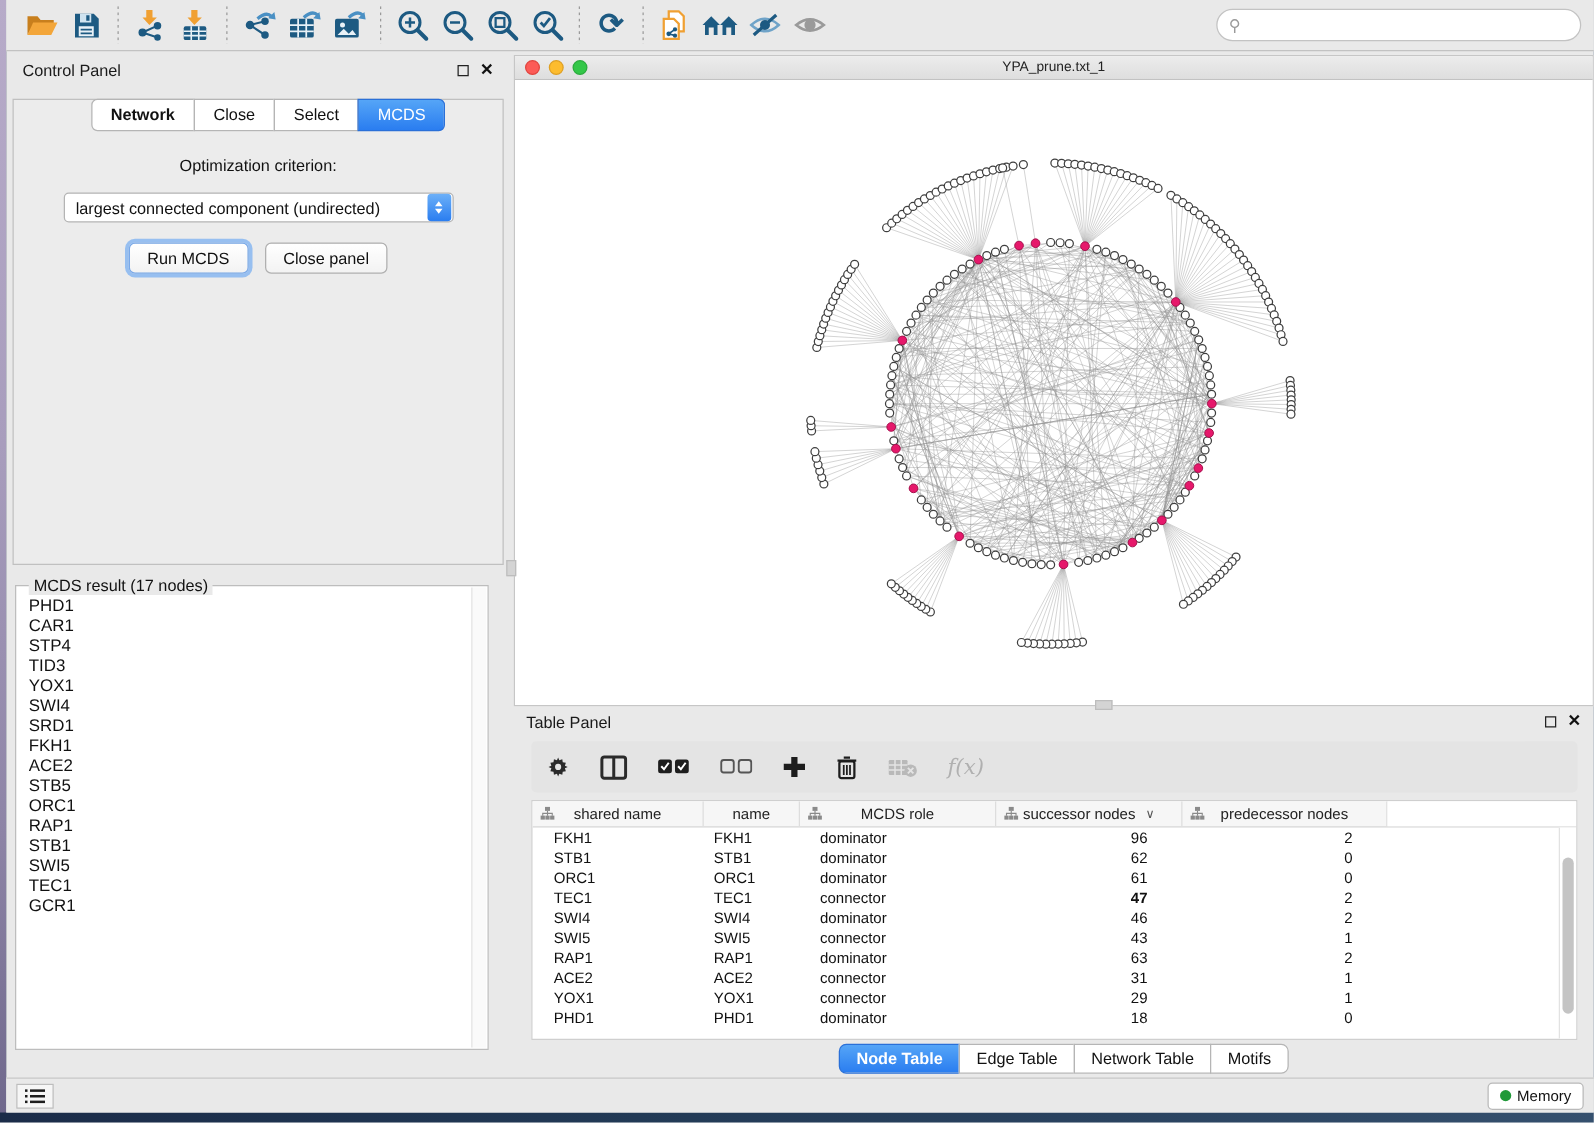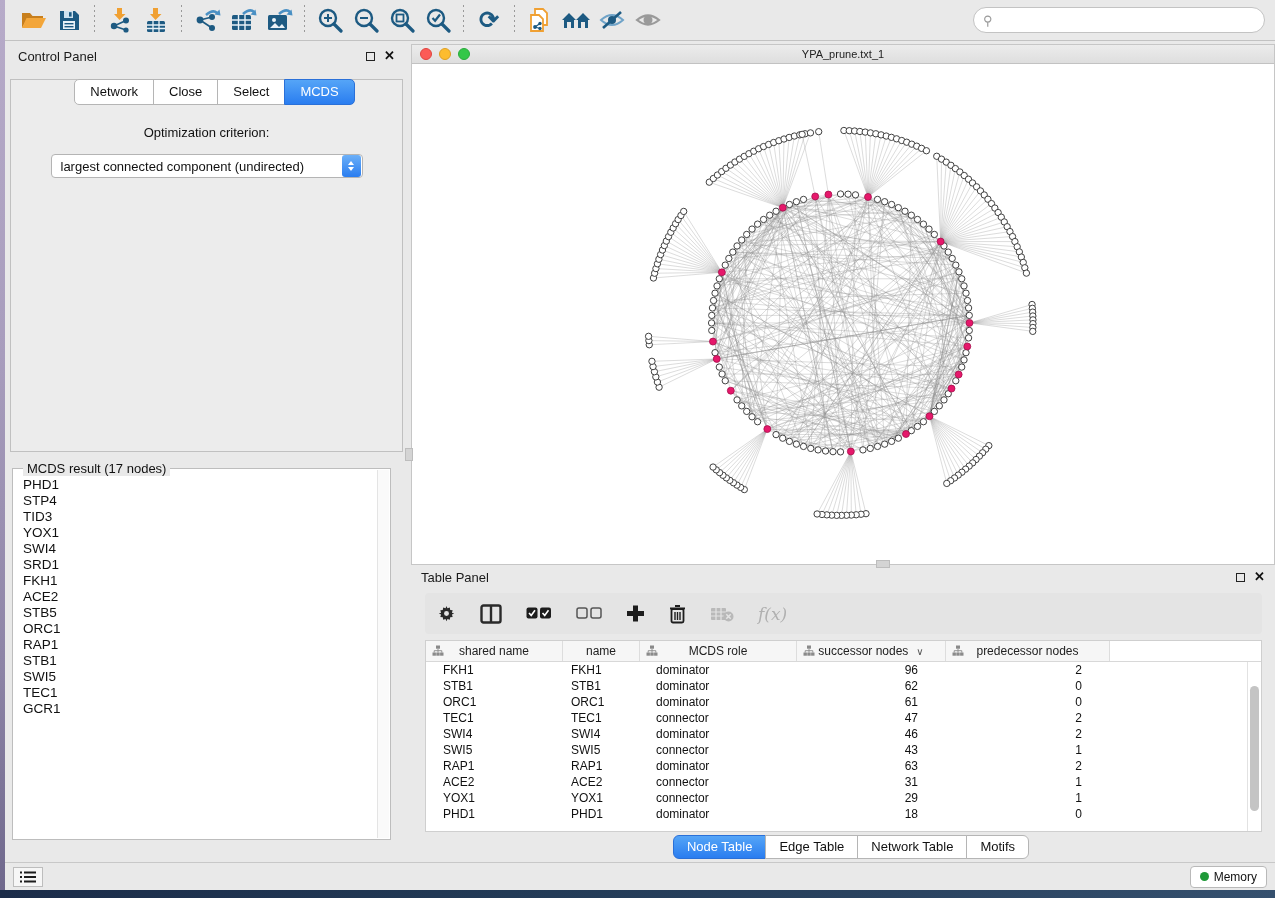--- a/index.html
+++ b/index.html
@@ -35,21 +35,21 @@
   .panel-titlebar { height:24px; display:flex; align-items:center; padding:0 10px; }
   .panel-titlebar .pt-label { font-size:13px; color:#1a1a1a; }
   .winbtns { margin-left:auto; display:flex; align-items:center; gap:9px; }
   .float-box { width:9px; height:9px; border:1.5px solid #222; display:inline-block; }
   .close-x { font-size:13px; font-weight:bold; color:#111; line-height:10px; }
 
   .cp-tabwrap { position:relative; margin:4px 2px 0 2px; }
   .cp-tabs { position:absolute; top:0; left:0; right:0; display:flex; justify-content:center; z-index:2; }
   .seg-tab { font-size:13px; padding:4px 15px 5px 15px; background:#fff; border:1px solid #b5b5b5;
     margin-left:-1px; color:#111; }
-  .seg-tab:first-child { border-radius:5px 0 0 5px; margin-left:16px; }
+  .seg-tab:first-child { border-radius:5px 0 0 5px; margin-left:16px;font-weight:bold; }
   .seg-tab:last-child { border-radius:0 5px 5px 0; }
   .seg-tab.active { background:linear-gradient(#55a5f7,#2a7df0); border-color:#2a70d8; color:#fff; }
 
   .cp-body { margin-top:11px; border:1px solid #c0c0c0; background:#ececec; height:373px; padding-top:30px; }
   .opt-label { text-align:center; font-size:13px; margin-top:15px; color:#111; }
   .select { margin:14px auto 0 auto; width:312px; height:24px; background:#fff; border:1px solid #b4b4b4;
     border-radius:4px; display:flex; align-items:center; }
   .select .sel-text { flex:1; font-size:13px; padding-left:9px; color:#111; white-space:nowrap; overflow:hidden; }
   .select .stepper { width:19px; height:22px; margin-right:1px; border-radius:3px;
     background:linear-gradient(#6cb0f8,#2a7df0); display:flex; flex-direction:column;
@@ -284,26 +284,31 @@
           </div>
         <div class="cp-body">
           <div class="opt-label">Optimization criterion:</div>
           <div class="select">
             <span class="sel-text">largest connected component (undirected)</span>
             <span class="stepper">
               <span class="tri-up"></span>
                 <span class="tri-down"></span>
             </span>
           </div>
+          <div class="btn-row">
+            <button class="mac-btn focused">Run MCDS</button>
+            <button class="mac-btn">Close panel</button>
+          </div>
         </div>
       </div>
       <div class="result-box">
         <span class="result-legend">MCDS result (17 nodes)</span>
         <div class="result-list" id="mcds-list">
             <div class="result-item">PHD1</div>
+            <div class="result-item">CAR1</div>
             <div class="result-item">STP4</div>
             <div class="result-item">TID3</div>
             <div class="result-item">YOX1</div>
             <div class="result-item">SWI4</div>
             <div class="result-item">SRD1</div>
             <div class="result-item">FKH1</div>
             <div class="result-item">ACE2</div>
             <div class="result-item">STB5</div>
             <div class="result-item">ORC1</div>
             <div class="result-item">RAP1</div>
@@ -1180,21 +1185,21 @@
                 <div class="t-cell" style="width: 137px; padding-left: 17px;">ORC1</div>
                 <div class="t-cell" style="width: 77px; padding-left: 8px;">ORC1</div>
                 <div class="t-cell" style="width: 157px; padding-left: 16px;">dominator</div>
                 <div class="t-cell num" style="width: 149px;">61</div>
                 <div class="t-cell num" style="width: 164px;">0</div>
               </div>
               <div class="t-row">
                 <div class="t-cell" style="width: 137px; padding-left: 17px;">TEC1</div>
                 <div class="t-cell" style="width: 77px; padding-left: 8px;">TEC1</div>
                 <div class="t-cell" style="width: 157px; padding-left: 16px;">connector</div>
-                <div class="t-cell num" style="width: 149px;">47</div>
+                <div class="t-cell num" style="width: 149px; font-weight: bold;">47</div>
                 <div class="t-cell num" style="width: 164px;">2</div>
               </div>
               <div class="t-row">
                 <div class="t-cell" style="width: 137px; padding-left: 17px;">SWI4</div>
                 <div class="t-cell" style="width: 77px; padding-left: 8px;">SWI4</div>
                 <div class="t-cell" style="width: 157px; padding-left: 16px;">dominator</div>
                 <div class="t-cell num" style="width: 149px;">46</div>
                 <div class="t-cell num" style="width: 164px;">2</div>
               </div>
               <div class="t-row">

